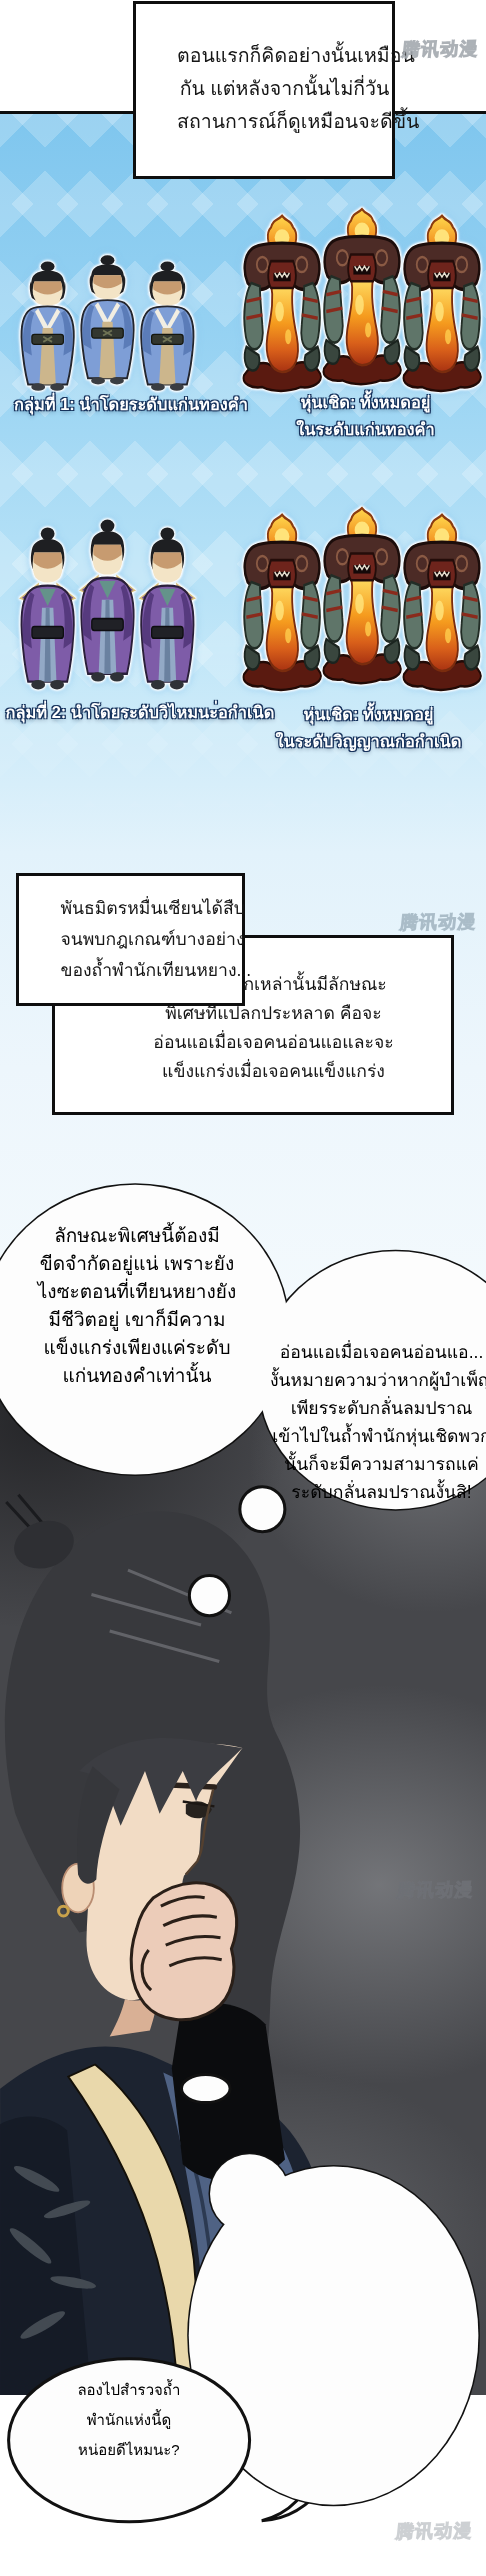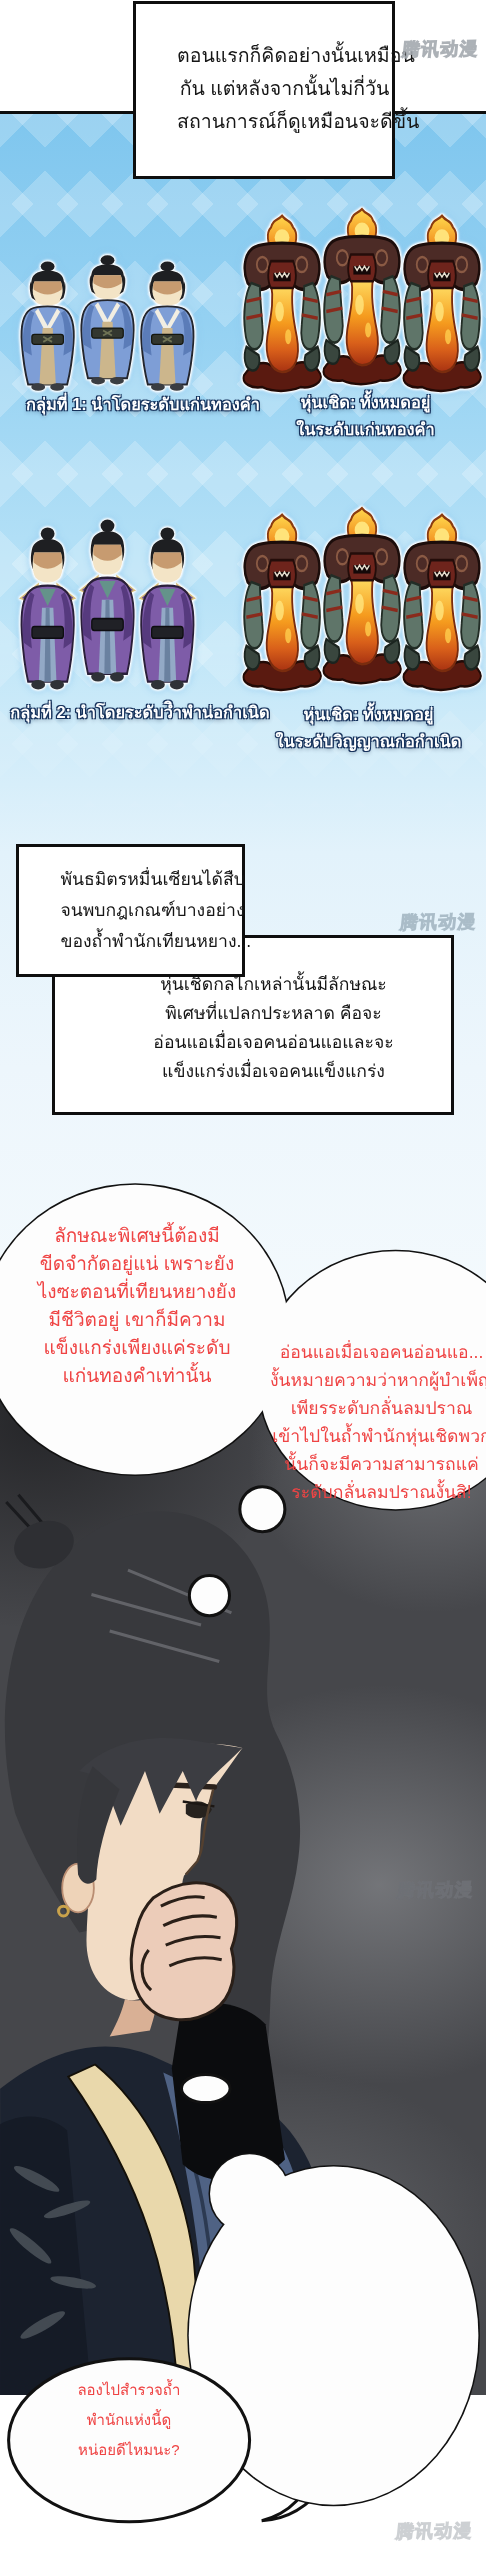--- a/index.html
+++ b/index.html
@@ -38,38 +38,38 @@
       #46474b;
     clip-path:polygon(0 8.5px,100% 0,100% 100%,0 100%);
   }
   .dark-wedge{left:365px;top:2393px;width:56px;height:17px;background:#2a2b2e;
     clip-path:polygon(0 0,100% 0,52% 100%);}
 
   
   .nbox{background:#ffffff;border:3.7px solid #0e0e0e;box-sizing:border-box;color:#161616;text-align:center;}
   .nbox .txt{white-space:nowrap;padding-left:41px;}
   .nbox1{left:133px;top:1.2px;width:262px;height:178px;font-size:19.5px;line-height:33px;padding-top:35px;}
-  .nbox2{left:16.4px;top:844px;width:229px;height:133px;font-size:17.6px;line-height:31px;padding-top:17px;border-width:3px;}
+  .nbox2{left:16.4px;top:873px;width:229px;height:133px;font-size:17.6px;line-height:31px;padding-top:17px;border-width:3px;}
   .nbox3{left:52px;top:935px;width:402px;height:180px;font-size:17.6px;line-height:29px;padding-top:32px;border-width:3px;}
 
   
   .cap{
     color:#ffffff;font-weight:bold;font-size:16.4px;line-height:27px;text-align:center;white-space:nowrap;
     text-shadow:-1.2px -1.2px 0 #16325c,1.2px -1.2px 0 #16325c,-1.2px 1.2px 0 #16325c,1.2px 1.2px 0 #16325c,0 2.4px 4.3px rgba(10,30,60,.45);
   }
-  .cap1{left:0;top:391px;width:262px;margin-left:12px;}
+  .cap1{left:0;top:391px;width:262px;}
   .capP1{left:256px;top:389px;width:219px;}
   .cap2{left:0;top:699px;width:280px;}
   .capP2{left:250px;top:701px;width:237px;}
 
   
   .sticker{filter:drop-shadow(0 0 1.2px #fff) drop-shadow(0 0 1.2px #fff) drop-shadow(0 0 1.2px #fff) drop-shadow(0 0 3px rgba(140,200,240,.9));}
 
   
-  .btxt{color:#ef4444;text-align:center;white-space:nowrap;}
+  .btxt{color:#000000;text-align:center;white-space:nowrap;}
   .btxt1{left:9px;top:1222px;width:256px;font-size:19px;line-height:28px;}
   .btxt2{left:260px;top:1338px;width:243px;font-size:17.6px;line-height:28px;}
   .btxt3{left:192px;top:2208px;width:280px;font-size:20px;line-height:30px;}
   .btxt4{left:13.4px;top:2375px;width:231px;font-size:15px;line-height:30px;}
 
   
   .wm{
     font-weight:900;font-size:18px;letter-spacing:1.2px;
     transform:skewX(-7deg) rotate(-1deg);
     color:rgba(205,210,214,.35);-webkit-text-stroke:1px rgba(160,166,172,.85);
@@ -181,21 +181,21 @@
     <use href="#lava-puppet" x="260" y="8" width="140" height="225"></use>
     <use href="#lava-puppet" x="130" y="0" width="140" height="225"></use>
   </svg>
   <div class="abs cap capP1">หุ่นเชิด: ทั้งหมดอยู่<br>ในระดับแก่นทองคำ</div>
 
   <svg class="abs sticker" style="left:13.4px;top:518px" width="189" height="173" viewBox="0 0 300 220" preserveAspectRatio="none">
     <use href="#cultivator-purple" x="0" y="10" width="110" height="210"></use>
     <use href="#cultivator-purple" x="190" y="10" width="110" height="210"></use>
     <use href="#cultivator-purple" x="95" y="0" width="110" height="210"></use>
   </svg>
-  <div class="abs cap cap2">กลุ่มที่ 2: นำโดยระดับวิำพำน่อกำเนิด</div>
+  <div class="abs cap cap2">กลุ่มที่ 2: นำโดยระดับวิไหมนะ่อกำเนิด</div>
 
   <svg class="abs sticker" style="left:239px;top:503px" width="246" height="189" viewBox="0 0 400 225" preserveAspectRatio="none">
     <use href="#lava-puppet" x="0" y="8" width="140" height="225"></use>
     <use href="#lava-puppet" x="260" y="8" width="140" height="225"></use>
     <use href="#lava-puppet" x="130" y="0" width="140" height="225"></use>
   </svg>
   <div class="abs cap capP2">หุ่นเชิด: ทั้งหมดอยู่<br>ในระดับวิญญาณก่อกำเนิด</div>
 
   <div class="abs nbox nbox3">
     <div class="txt">หุ่นเชิดกลไกเหล่านั้นมีลักษณะ<br>พิเศษที่แปลกประหลาด คือจะ<br>อ่อนแอเมื่อเจอคนอ่อนแอและจะ<br>แข็งแกร่งเมื่อเจอคนแข็งแกร่ง</div>

